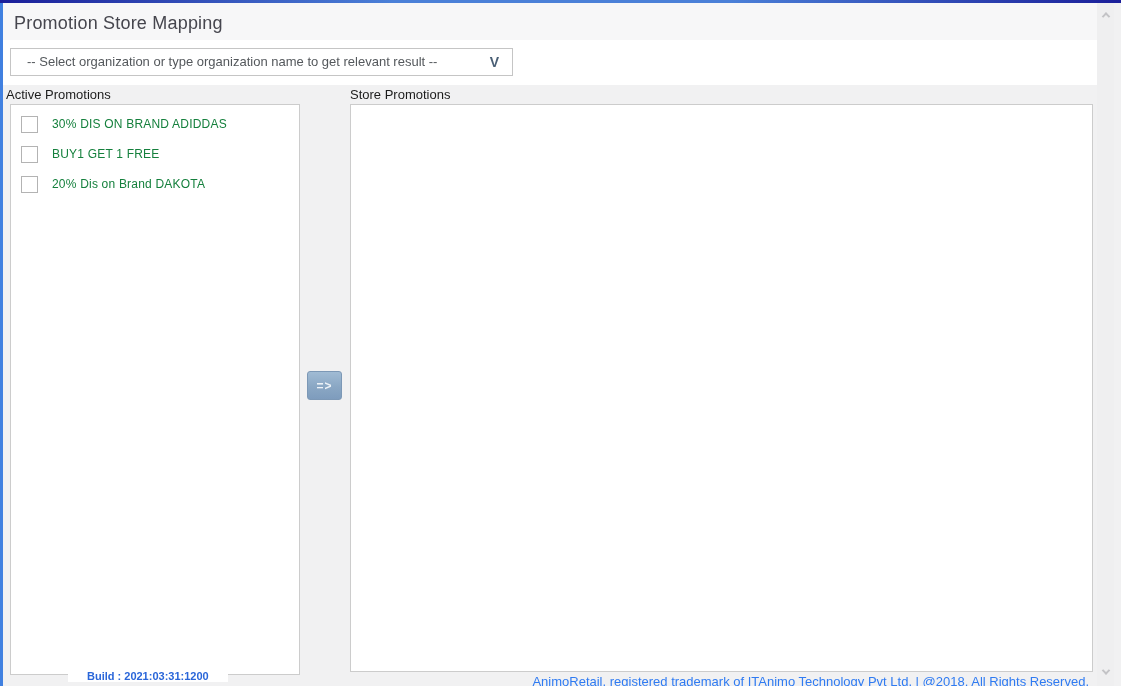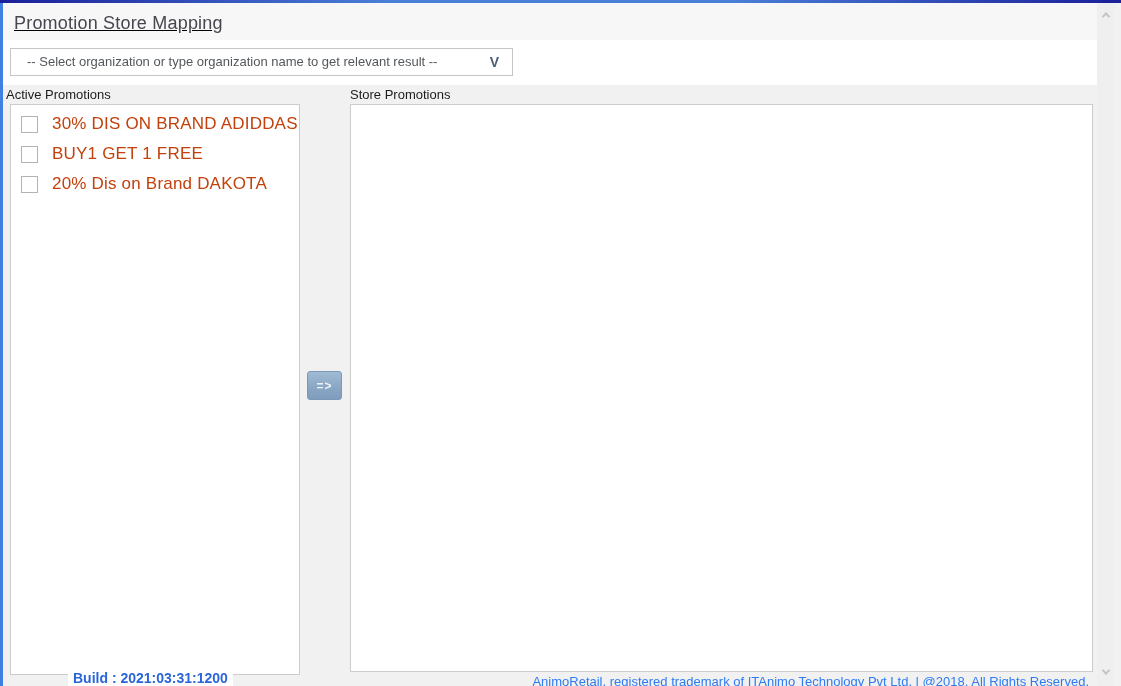--- a/index.html
+++ b/index.html
@@ -21,21 +21,20 @@
   }
   .left-border {
     position: absolute; left: 0; top: 3px; width: 3px; height: 683px;
     background: #4080e0;
   }
 
   
   .titlebar {
     position: absolute; left: 3px; top: 3px; width: 1101px; height: 37px;
     background: #f7f7f8;
-    text-decoration: underline;
   }
   .title {
     margin: 0; padding: 10px 0 0 11px;
     font-size: 18px; font-weight: 400; color: #46464e; letter-spacing: 0.2px;
   }
 
   
   .select-row {
     position: absolute; left: 3px; top: 40px; width: 1101px; height: 45px;
     background: #ffffff;
@@ -74,39 +73,39 @@
     cursor: pointer;
   }
   .promo-checkbox {
     appearance: none; -webkit-appearance: none;
     width: 17px; height: 17px; margin: 0;
     background: #ffffff; border: 1px solid #b3b3b3;
     cursor: pointer;
   }
   .promo-label {
     margin-left: 14px;
-    font-size: 17px; color: #c2410c; letter-spacing: 0.2px;
+    font-size: 12px; color: #15803d; letter-spacing: 0.2px;
     white-space: nowrap;
   }
 
   
   .transfer-btn {
     position: absolute; left: 307px; top: 371px; width: 35px; height: 29px;
     border: 1px solid #7c98b6; border-radius: 3px;
     background: linear-gradient(180deg, #a0bbd4 0%, #8aa7c4 55%, #7e9cbd 100%);
     color: #eef3f8; font-family: "Liberation Sans", sans-serif;
     font-size: 12px; font-weight: 700; letter-spacing: 1px;
     padding: 0; cursor: pointer;
   }
 
   
   .build-text {
     position: absolute; left: 68px; top: 670px;
-    font-size: 14px; font-weight: 700; color: #2a66d9;
-    background: #ffffff; padding: 0 5px;
+    font-size: 11px; font-weight: 700; color: #2a66d9;
+    background: #ffffff; padding: 0 19px;
   }
   .copyright-text {
     position: absolute; right: 32px; top: 674px;
     font-size: 13px; color: #2f7bf2; white-space: nowrap;
   }
 
   
   .scrollbar {
     position: absolute; right: 7px; top: 3px; width: 17px; height: 683px;
     background: #efeff0;

